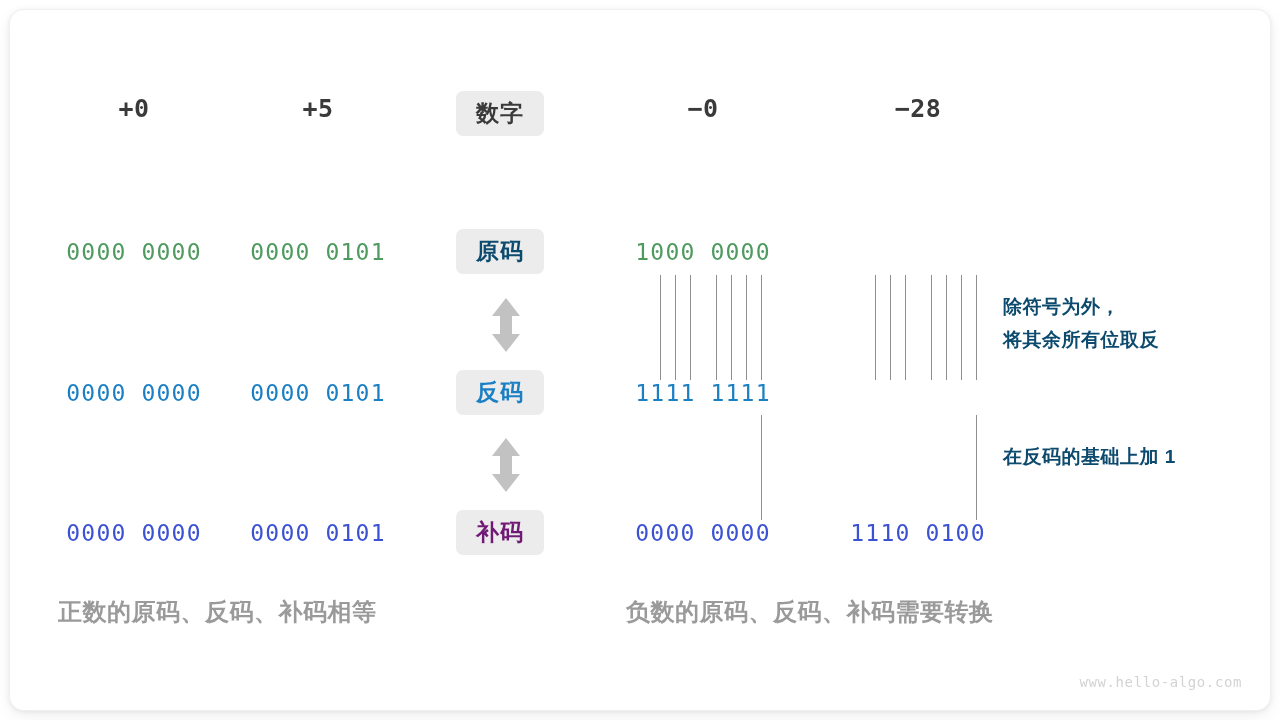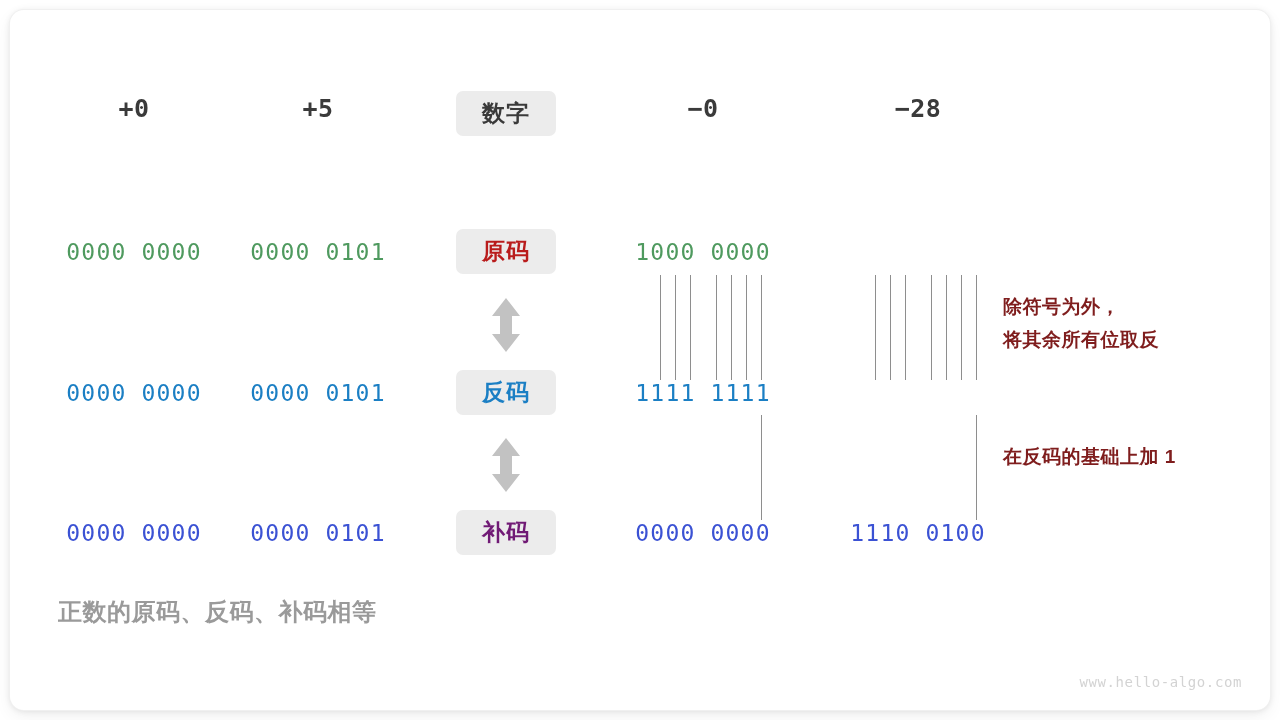--- a/index.html
+++ b/index.html
@@ -37,34 +37,34 @@
     font-size: 25px;
     font-weight: bold;
     color: #3a3a3a;
     letter-spacing: 0.5px;
   }
 
   
   .badge {
     position: absolute;
     left: 446px;
-    width: 100px;
+    width: 88px;
     height: 45px;
     line-height: 45px;
     text-align: center;
     background: #ececec;
     border-radius: 7px;
     font-family: Liberation Serif, serif;
     font-size: 23px;
     font-weight: bold;
     letter-spacing: 1px;
     box-sizing: border-box;
   }
   .badge-num   { top: 81px;  color: #3a3a3a; }
-  .badge-sign  { top: 219px; color: #b91c1c; }
+  .badge-sign  { top: 219px; color: #0c4a6e; }
   .badge-ones  { top: 360px; color: #1b7fc4; }
   .badge-twos  { top: 500px; color: #701a75; }
 
   
   .bin {
     position: absolute;
     width: 220px;
     text-align: center;
     font-family: "DejaVu Sans Mono", "Liberation Mono", monospace;
     font-size: 23px;
@@ -104,21 +104,21 @@
   
   .vline {
     position: absolute;
     width: 1px;
     background: #8e8e8e;
   }
 
   
   .annot {
     position: absolute;
-    color: #7f1d1d;
+    color: #0c4a6e;
     font-family: "Liberation Sans", sans-serif;
     font-size: 19px;
     font-weight: bold;
     letter-spacing: 0.5px;
     white-space: nowrap;
   }
   .annot-invert  { left: 993px; top: 280px; line-height: 33px; }
   .annot-plusone { left: 993px; top: 434px; }
 
   
@@ -209,16 +209,17 @@
   <div class="vline" style="left:751px;top:405px;height:105px;"></div>
   <div class="vline" style="left:966px;top:405px;height:105px;"></div>
 
   <div class="annot annot-invert">
     <div>除符号为外，</div>
     <div>将其余所有位取反</div>
   </div>
   <div class="annot annot-plusone">在反码的基础上加  1</div>
 
   <div class="caption cap-pos">正数的原码、反码、补码相等</div>
+  <div class="caption cap-neg">负数的原码、反码、补码需要转换</div>
 
   <div class="watermark">www.hello-algo.com</div>
 
 </div>
 
 </body></html>

